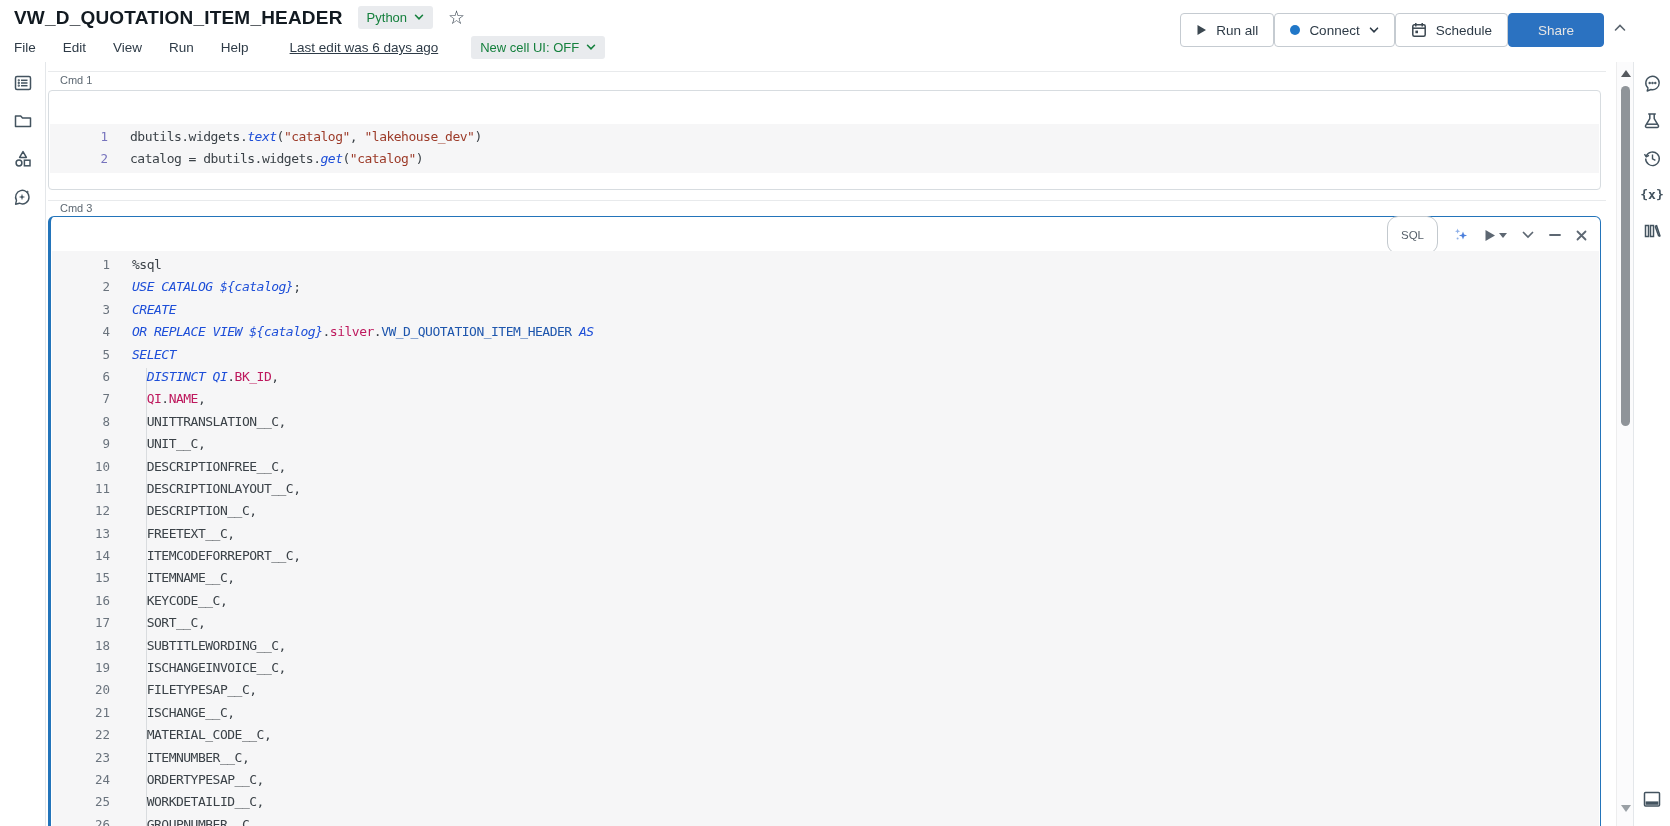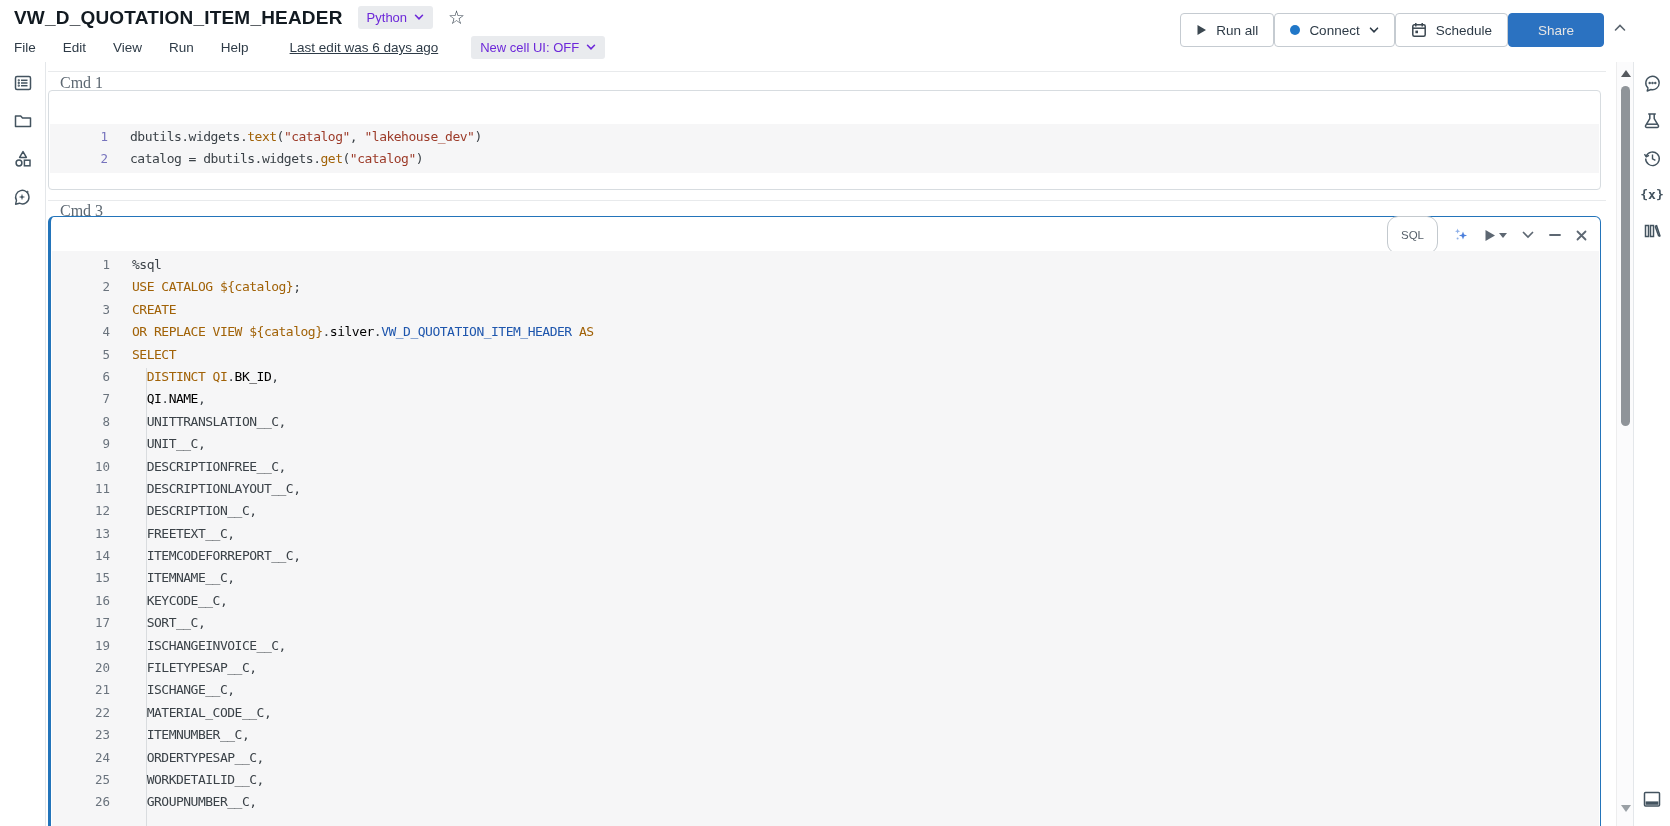--- a/index.html
+++ b/index.html
@@ -4,21 +4,21 @@
 <style>
   * { margin:0; padding:0; box-sizing:border-box; }
   html,body { width:1670px; height:826px; overflow:hidden; background:#fff;
     font-family:"Liberation Sans", sans-serif; color:#2e3b47; }
   svg { display:block; }
 
   
   .topbar { position:absolute; left:0; top:0; width:1670px; height:62px; background:#fff; z-index:6; }
   .title-row { position:absolute; left:14px; top:6px; display:flex; align-items:center; gap:15px; }
   .nb-title { font-size:19px; font-weight:700; color:#121a21; letter-spacing:.2px; }
-  .chip { background:#e9ebee; border-radius:3px; padding:4px 9px; font-size:13px; color:#6d28d9;
+  .chip { background:#e9ebee; border-radius:3px; padding:4px 9px; font-size:13px; color:#15803d;
     display:flex; align-items:center; gap:7px; cursor:pointer; }
   .star { font-size:19px; color:#2e3b47; line-height:1; cursor:pointer; }
   .menu-row { position:absolute; left:14px; top:36px; display:flex; align-items:center; font-size:13.5px; }
   .menu-item { margin-right:27px; cursor:pointer; }
   .last-edit { text-decoration:underline; margin-right:33px; cursor:pointer;margin-left:14px; }
   .top-actions { position:absolute; right:66px; top:13px; display:flex; height:34px; }
   .btn { display:flex; align-items:center; gap:9px; padding:0 15px; border:1px solid #c5cbd1;
     border-radius:4px; background:#fff; font-size:13.5px; color:#2e3b47; height:34px; cursor:pointer; white-space:nowrap; }
   .btn-share { background:#2b72c1; border-color:#2b72c1; color:#e5e5e5; padding:0 29px; }
   .connect-dot { width:10px; height:10px; border-radius:50%; background:#2077c8; }
@@ -38,43 +38,43 @@
     border-left:1px solid #ededee; z-index:5; }
   .sb-up { position:absolute; top:8px; left:4px; width:0; height:0;
     border-left:5px solid transparent; border-right:5px solid transparent; border-bottom:7px solid #55595e; cursor:pointer; }
   .sb-thumb { position:absolute; top:24px; left:4px; width:9px; height:340px; background:#8f9499; border-radius:5px; cursor:pointer; }
   .sb-down { position:absolute; bottom:14px; left:4px; width:0; height:0;
     border-left:5px solid transparent; border-right:5px solid transparent; border-top:7px solid #9aa0a5; cursor:pointer; }
 
   
   .content { position:absolute; left:46px; top:62px; width:1570px; height:764px; background:#fff; }
   .divider { position:absolute; left:2px; right:10px; border-top:1px solid #e8eaec; }
-  .cmd-label { position:absolute; left:14px; font-family:Liberation Serif, serif; font-size:16px; color:#5d6872; }
+  .cmd-label { position:absolute; left:14px; font-family:Liberation Sans, sans-serif; font-size:11px; color:#5d6872; }
 
   .cell { position:absolute; left:2px; width:1553px; background:#fff; }
   .cell-1 { top:28px; height:100px; border:1px solid #d7dce0; border-radius:4px; }
   .cell-2 { top:154px; height:646px; border:1px solid #2374ba; border-left-width:3px; border-radius:6px; }
 
   .cell-toolbar { position:absolute; top:7px; right:13px; display:flex; align-items:center; gap:15px; height:22px; color:#5d6772; }
   .lang-pill { border:1px solid #c3c9ce; border-radius:11px; padding:12px 13px; font-size:11.5px; color:#57616b; cursor:pointer; }
   .tb-ic { cursor:pointer; display:flex; align-items:center; gap:3px; }
 
   .editor { position:absolute; left:1px; right:1px; background:#f6f6f7; overflow:hidden; }
   .editor-1 { top:33px; height:49px; padding-top:2px; }
   .editor-2 { top:34px; bottom:0; padding-top:3px; }
   .indent-guide { position:absolute; left:94px; top:117px; bottom:0; width:1px; background:#d9dcdf; }
 
   .cl { display:flex; height:22.4px; line-height:22.4px; position:relative; }
   .ln { width:58px; text-align:right; flex:none; font-family:"DejaVu Sans Mono", monospace; font-size:12.5px; }
   .editor-1 .ln { color:#7673bd; }
   .editor-2 .ln { color:#6a737d; }
   .cd { padding-left:22px; white-space:pre; font-family:"DejaVu Sans Mono", monospace; font-size:13px; letter-spacing:-.5px; color:#3b4248; }
   .tk-d { color:#3b4248;margin-top:28px; }
-  .tk-k { color:#a16207; }
-  .tk-o { color:#000000; }
+  .tk-k { color:#1d4ed8;font-style:italic; }
+  .tk-o { color:#be185d; }
   .tk-s { color:#9c3a28; }
   .tk-n { color:#1e56ad; }
 </style>
 </head>
 <body>
 
 <div class="topbar">
   <div class="title-row">
     <span class="nb-title">VW_D_QUOTATION_ITEM_HEADER</span>
     <span class="chip">
@@ -332,20 +332,24 @@
         </div>
         <div class="cl">
           <span class="ln">16</span>
           <span class="cd"><span class="tk-d">  KEYCODE__C,</span></span>
         </div>
         <div class="cl">
           <span class="ln">17</span>
           <span class="cd"><span class="tk-d">  SORT__C,</span></span>
         </div>
         <div class="cl">
+          <span class="ln">18</span>
+          <span class="cd"><span class="tk-d">  SUBTITLEWORDING__C,</span></span>
+        </div>
+        <div class="cl">
           <span class="ln">19</span>
           <span class="cd"><span class="tk-d">  ISCHANGEINVOICE__C,</span></span>
         </div>
         <div class="cl">
           <span class="ln">20</span>
           <span class="cd"><span class="tk-d">  FILETYPESAP__C,</span></span>
         </div>
         <div class="cl">
           <span class="ln">21</span>
           <span class="cd"><span class="tk-d">  ISCHANGE__C,</span></span>

